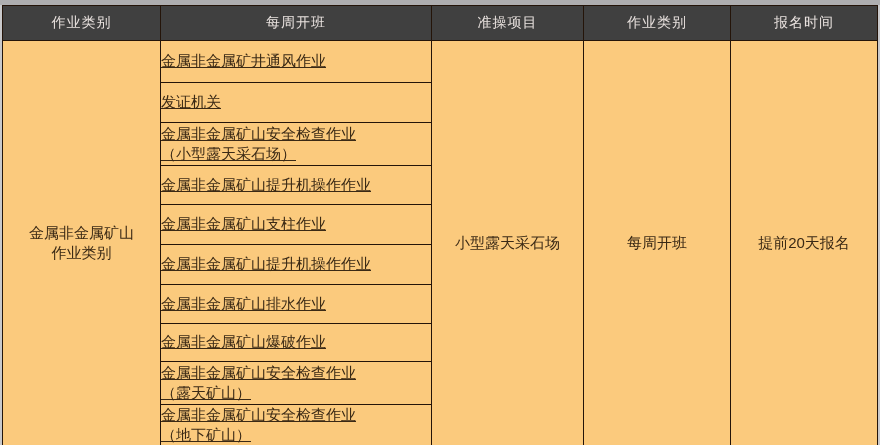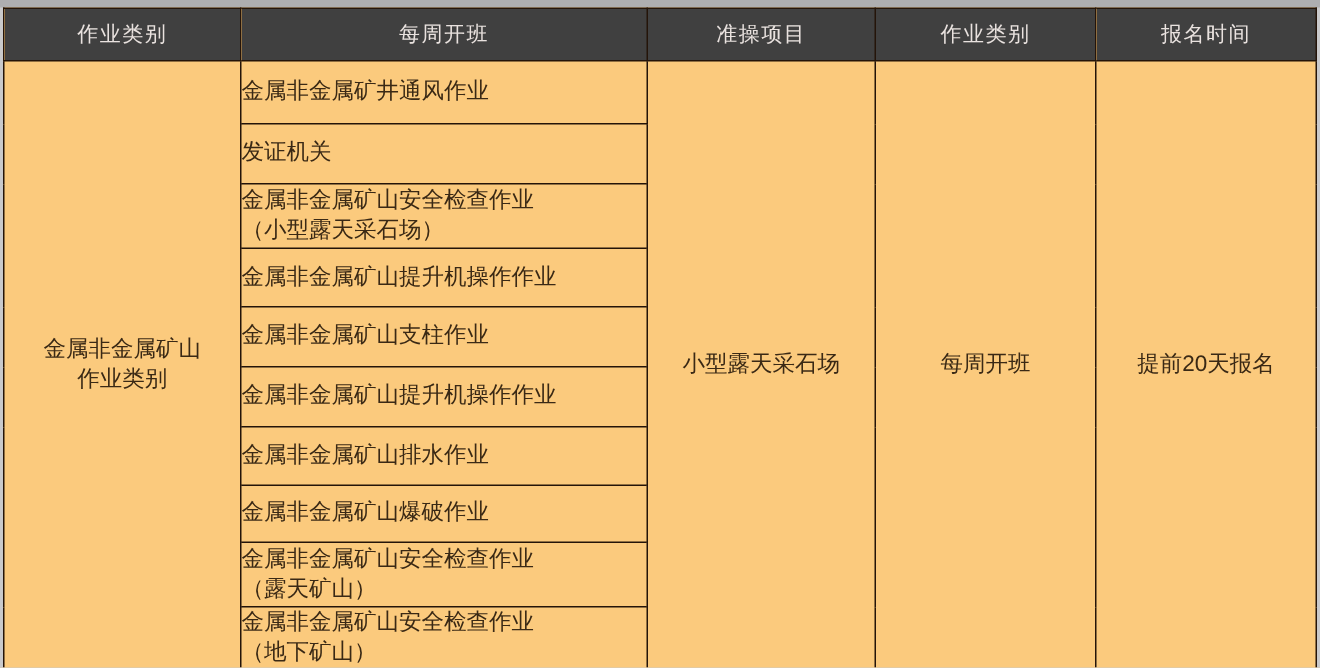--- a/index.html
+++ b/index.html
@@ -54,20 +54,21 @@
     background: #fbca7d;
     color: #3a2915;
     vertical-align: middle;
     line-height: 1.35;
   }
   td.cell-center { text-align: center; }
   td.cell-item {
     text-align: left;
     padding-left: 19px;
     padding-right: 4px;
+    text-decoration: underline;
   }
 </style>
 </head>
 <body>
 
 <div class="page">
   <div class="top-strip"></div>
 
   <table class="cert-table">
     <colgroup>

